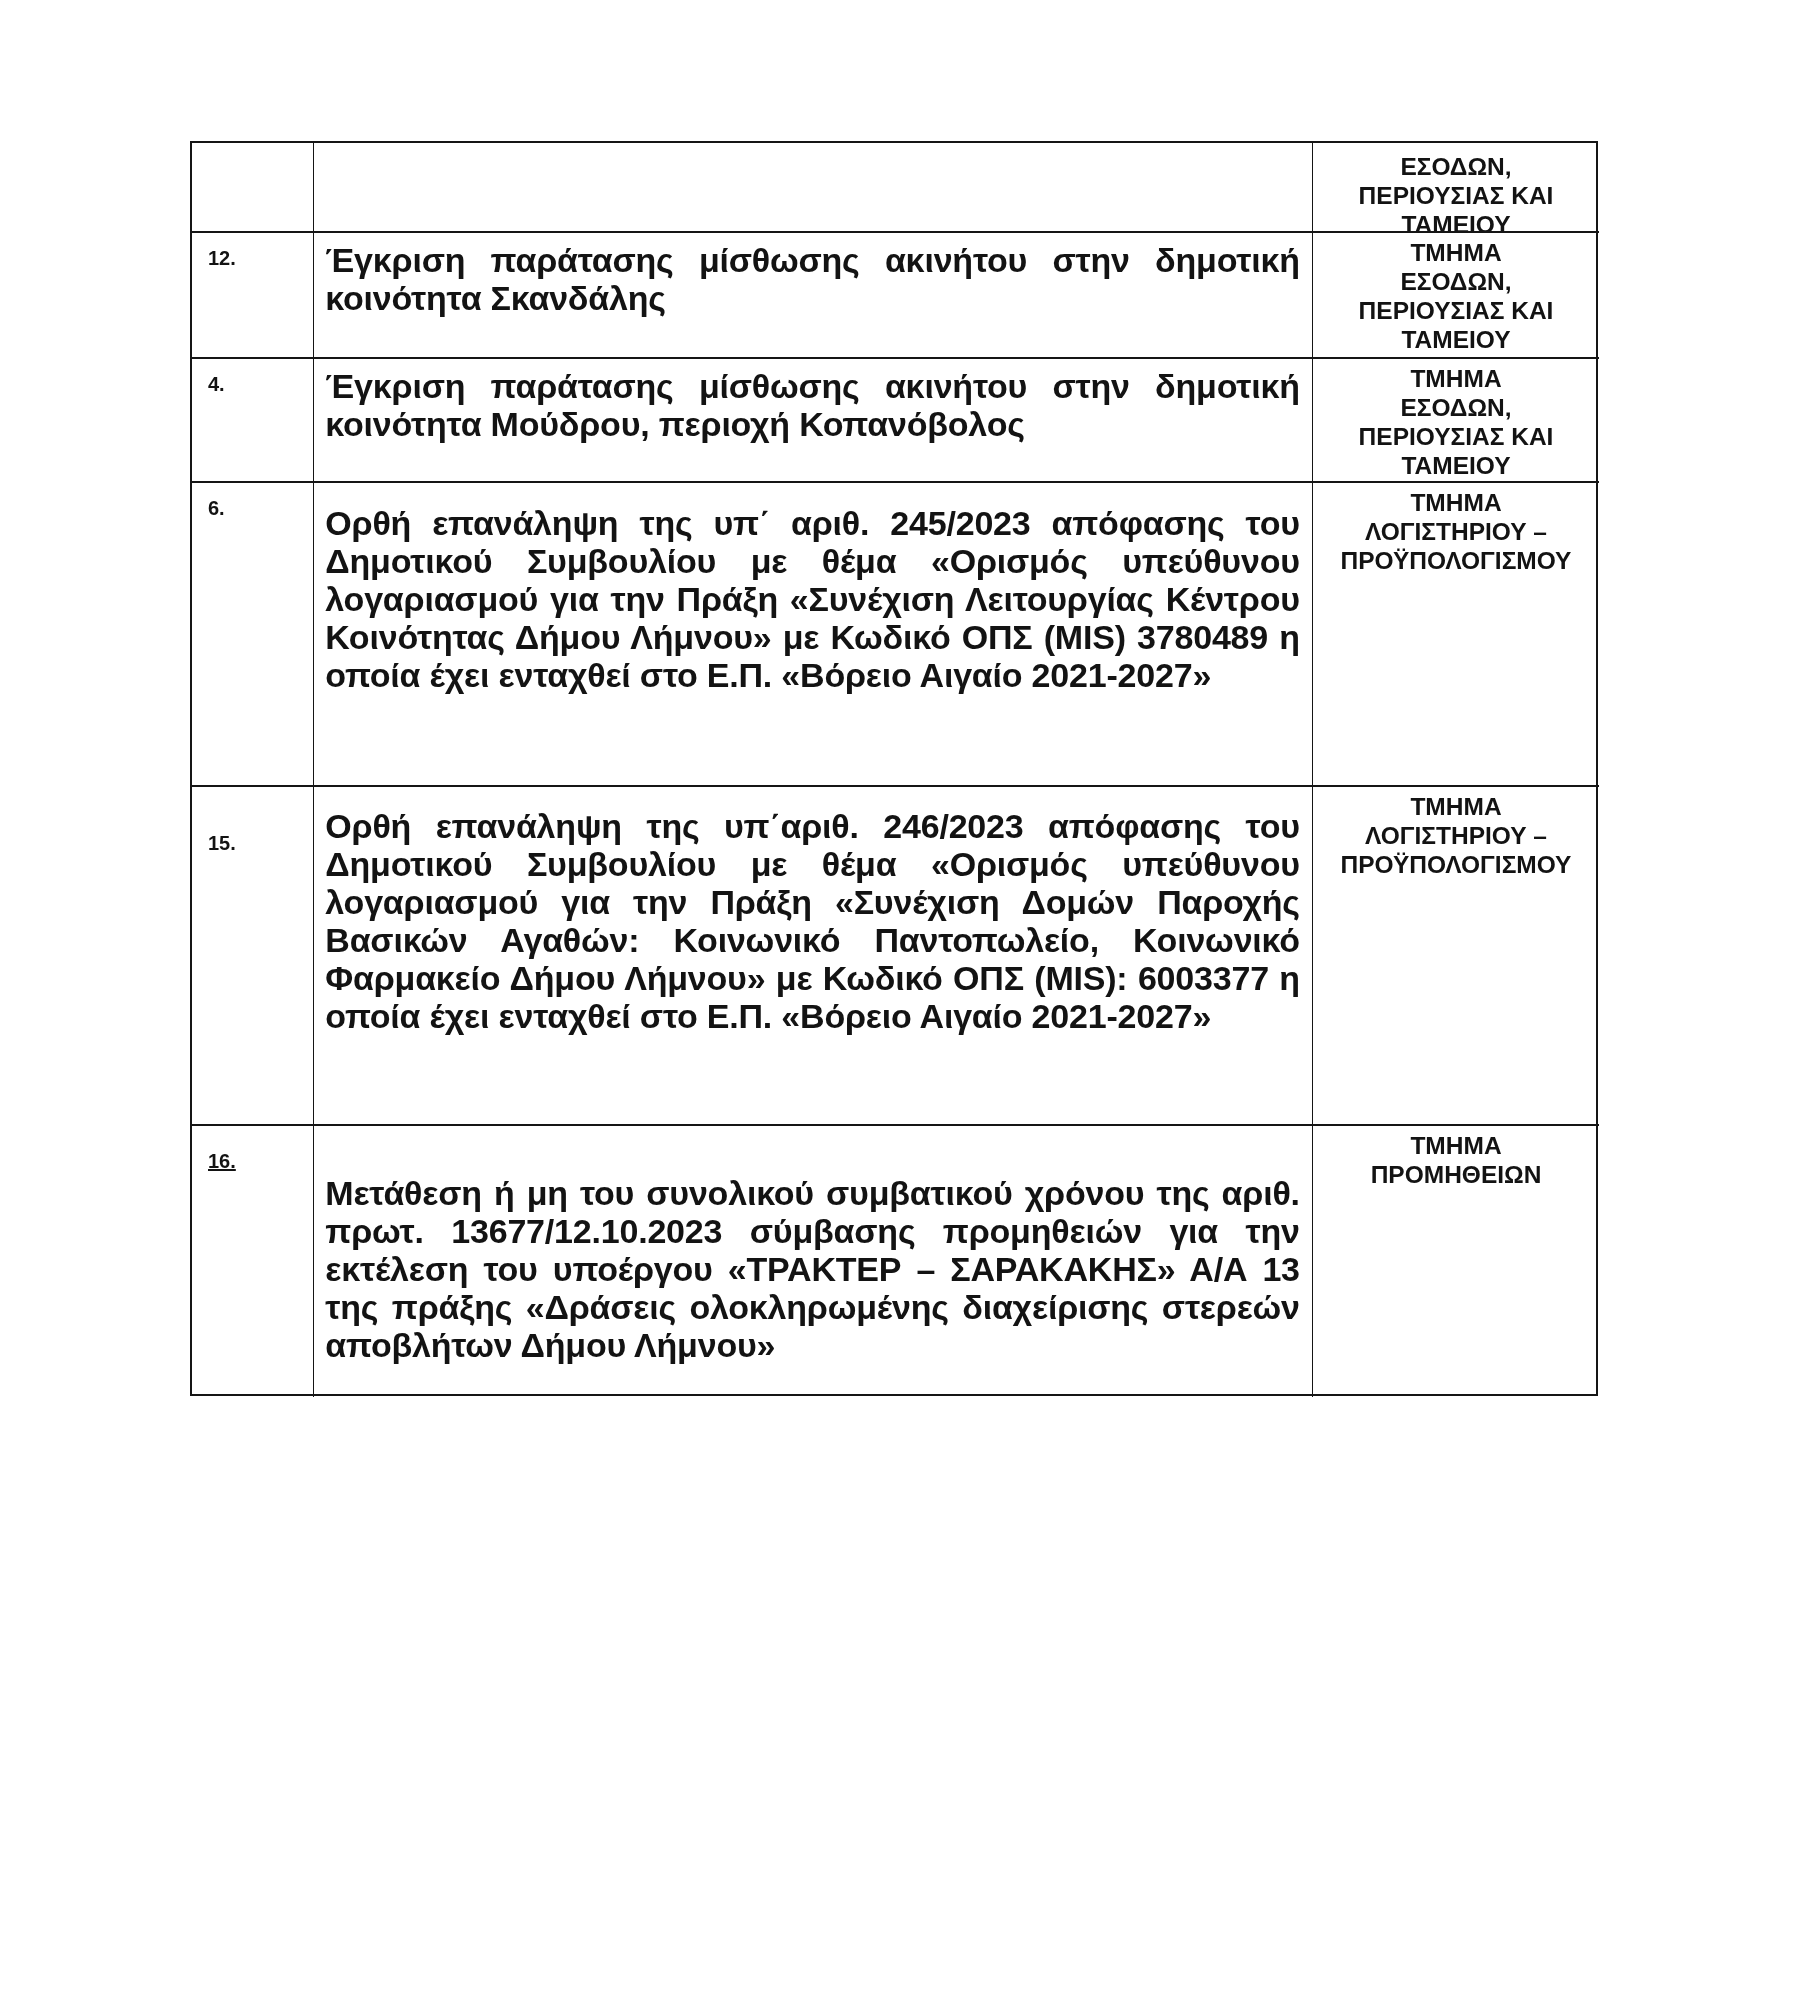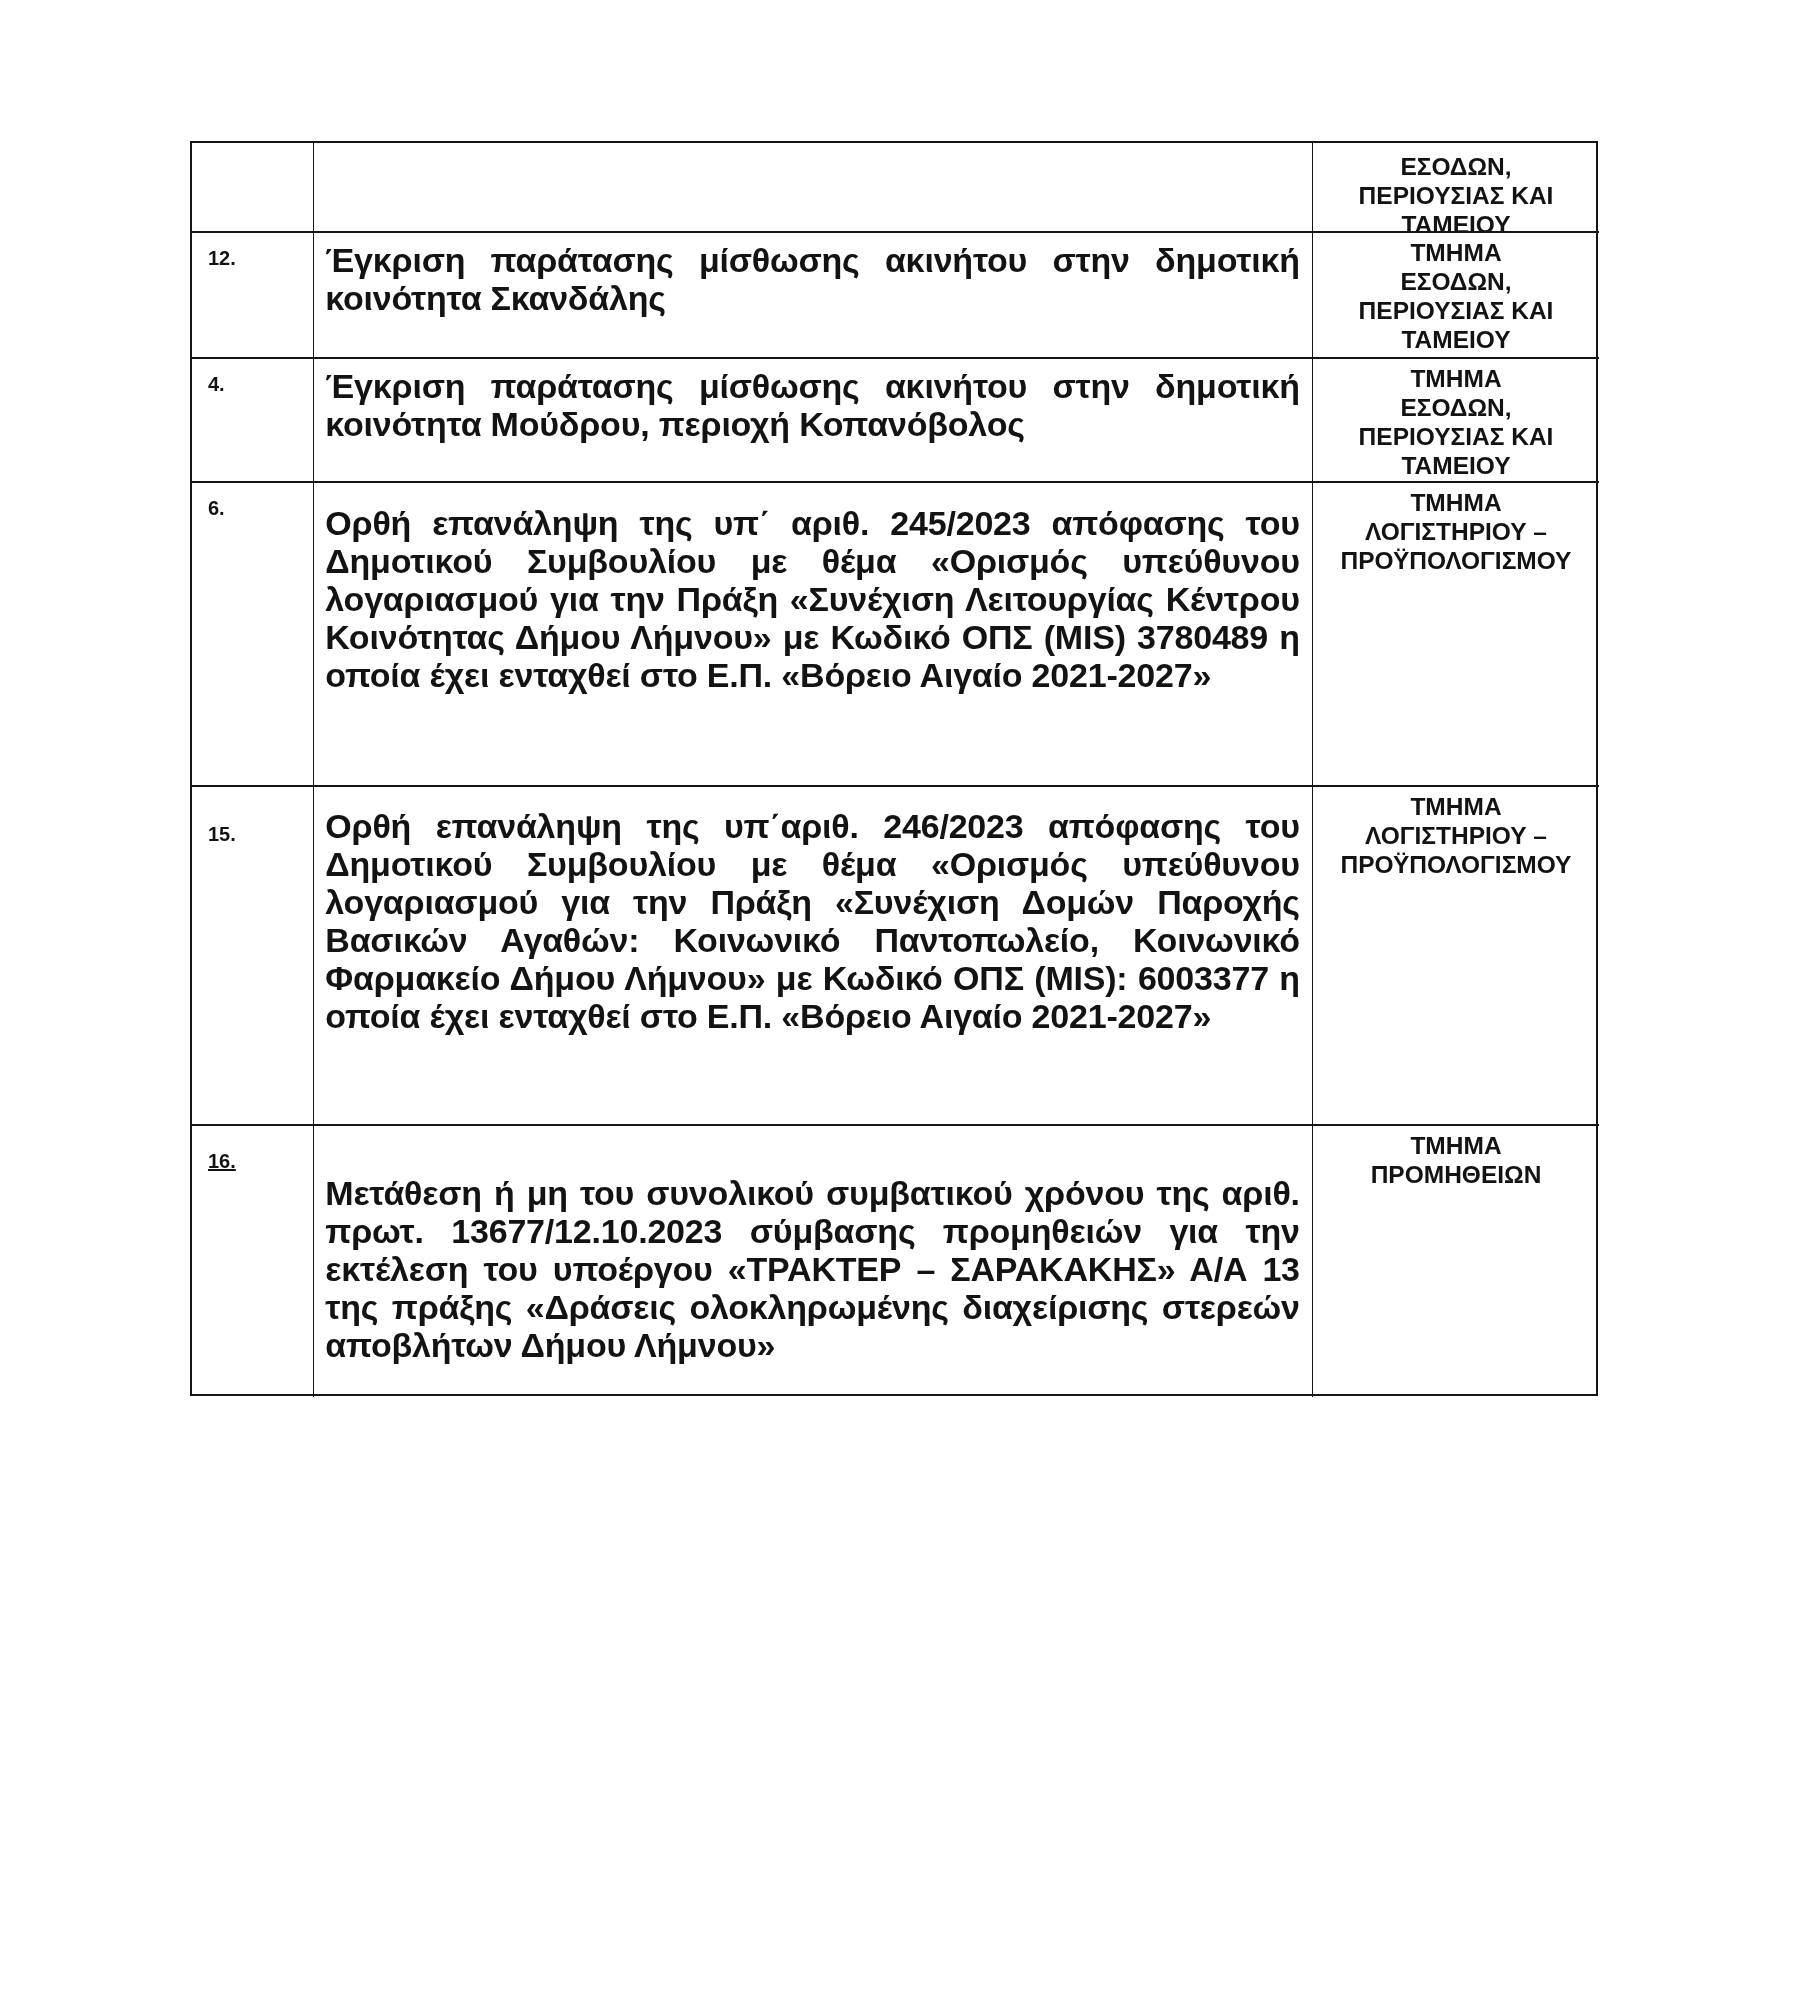--- a/index.html
+++ b/index.html
@@ -60,21 +60,21 @@
     padding:4.7px 2.8px 0 2.8px;
     font-size:24.5px;
     line-height:29px;
     text-align:center;
     white-space:pre-line;
   }
   
   .row.r3 .subject{padding-top:21px;}
   .row.r4 .subject{padding-top:20px;}
   .row.r5 .subject{padding-top:48px;}
-  .row.r4 .num{padding-top:31px;}
+  .row.r4 .num{padding-top:40px;}
   .row.r5 .num{padding-top:19px;text-decoration:underline;}
   .row.r0 .dept{padding-top:8.5px;}
 </style>
 </head>
 <body>
 
 <div class="page">
   <div class="agenda-table">
 
     <div class="row r0">

